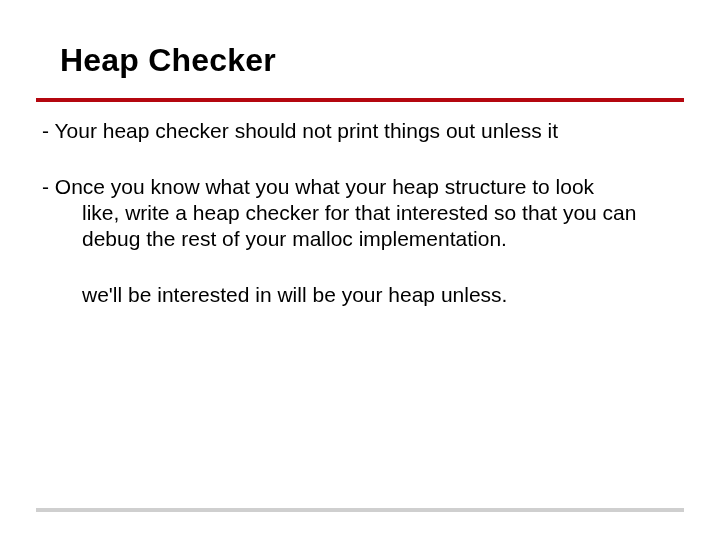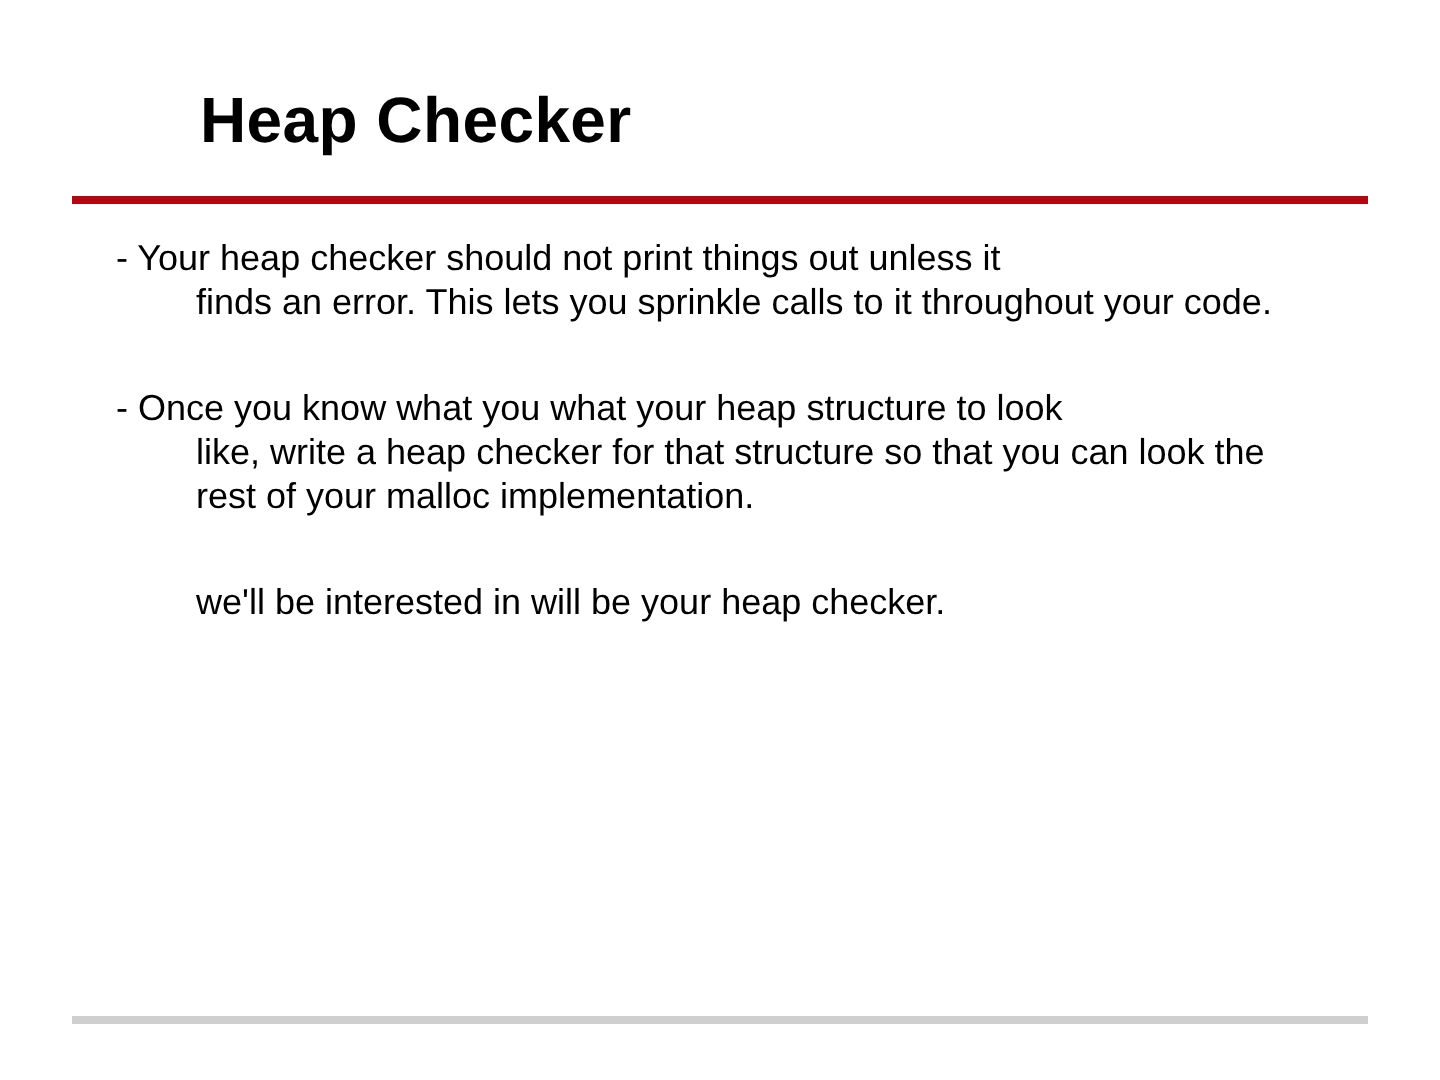--- a/index.html
+++ b/index.html
@@ -18,36 +18,35 @@
     height: 540px;
     box-sizing: border-box;
   }
   .title {
     position: absolute;
     left: 60px;
     top: 42px;
     font-size: 32px;
     font-weight: 700;
     letter-spacing: 0.2px;
-    margin-left: 40px;
   }
   .rule {
     position: absolute;
     left: 36px;
     right: 36px;
     top: 98px;
     height: 4px;
     background: #b4070f;
   }
   .content {
     position: absolute;
-    left: 58px;
+    left: 42px;
     right: 54px;
     top: 118px;
-    font-size: 18px;
+    font-size: 21px;
     line-height: 1.24;
   }
   .bullet {
     margin-bottom: 30px;
   }
   .bullet .row1 {
     display: block;
   }
   .bullet .cont {
     display: block;
@@ -68,29 +67,28 @@
 <div class="slide">
 
   <div class="title">Heap Checker</div>
 
   <div class="rule"></div>
 
   <div class="content">
 
     <div class="bullet">
       <span class="row1">- Your heap checker should not print things out unless it</span>
-      <span class="cont">finds an error. This lets you sprinkle calls to it throughout your code.</span>
     </div>
 
     <div class="bullet">
       <span class="row1">- Once you know what you what your heap structure to look</span>
-      <span class="cont">like, write a heap checker for that structure so that you can look the rest of your malloc implementation.</span>
+      <span class="cont">like, write a heap checker for that interested so that you can debug the rest of your malloc implementation.</span>
     </div>
 
     <div class="bullet">
-      <span class="cont">we'll be interested in will be your heap checker.</span>
+      <span class="cont">we'll be interested in will be your heap unless.</span>
     </div>
 
   </div>
 
   <div class="footer-rule"></div>
 
 </div>
 
 </body></html>

